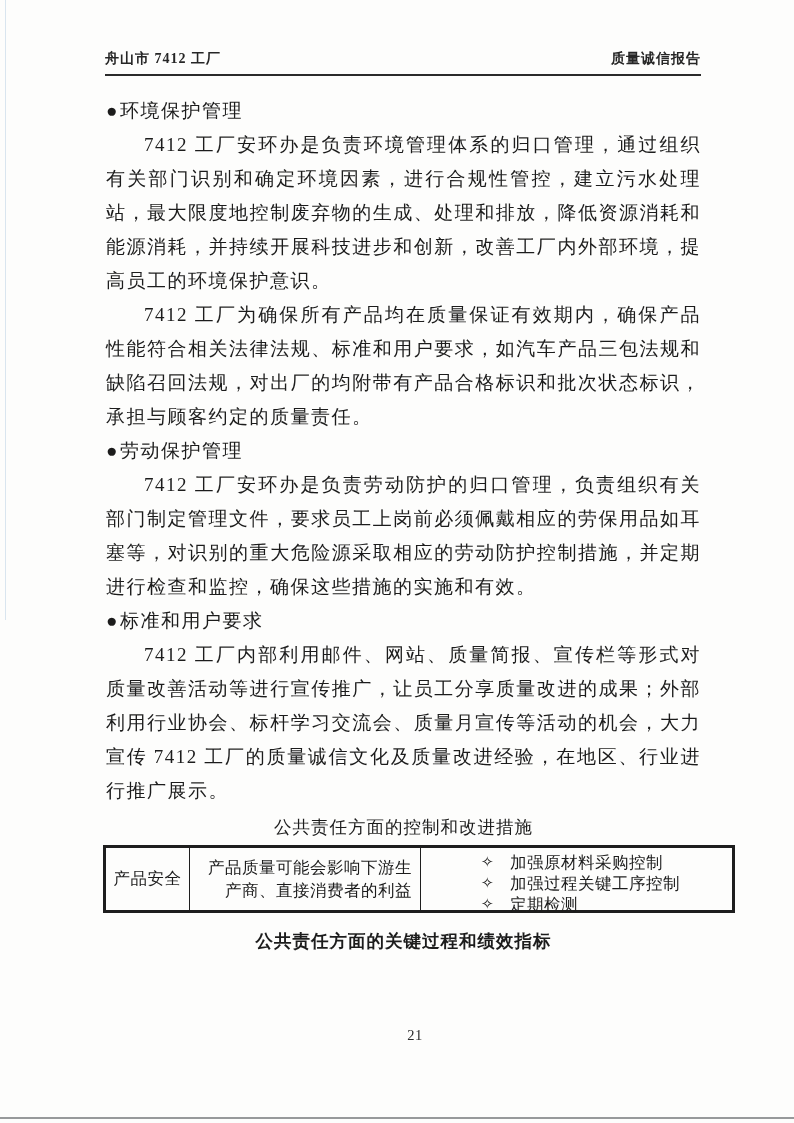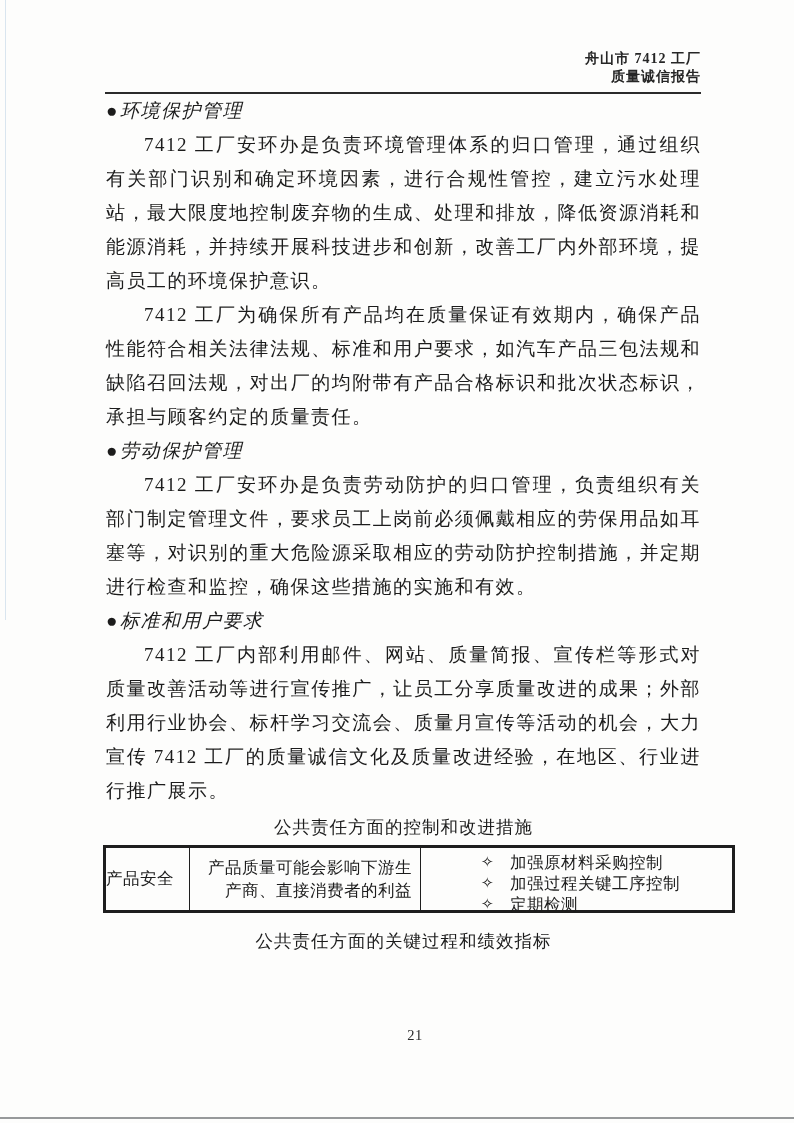--- a/index.html
+++ b/index.html
@@ -14,55 +14,54 @@
   .scan-edge-left{
     position:absolute;left:5px;top:0;width:1px;height:620px;
     background:#d9e5ef;
   }
   .scan-edge-bottom{
     position:absolute;left:0;top:1117px;width:794px;height:2px;
     background:#97999b;
   }
   .header{
     position:absolute;left:105px;top:50px;width:596px;
-    display:flex;justify-content:center;align-items:flex-end;
+    display:flex;justify-content:space-between;align-items:flex-end;
     font-size:14px;font-weight:bold;letter-spacing:1px;
     border-bottom:2px solid #2b2b2b;
     padding-bottom:6px;
     color:#262626;
-    flex-direction:column;
   }
   .content{
     position:absolute;left:106px;top:94px;width:595px;
     font-size:19px;line-height:34px;
     letter-spacing:1.5px;
     text-align:justify;
     color:#1c1c1c;
   }
   .content p{margin:0;}
   .para{text-indent:2em;}
-  .sec-title{display:block;font-style:italic;}
+  .sec-title{display:block;}
   .sec-title .bullet{margin-right:1px;}
   .caption{
     text-align:center;font-size:17.5px;line-height:28px;
     letter-spacing:1px;margin-top:5px;
   }
   .measures-table{
     width:604px;margin-left:-3px;margin-top:4px;
     border-collapse:collapse;
     table-layout:fixed;
   }
   .measures-table td{
     border:1.5px solid #1e1e1e;
     font-size:16.5px;letter-spacing:0.5px;
     vertical-align:middle;
     padding:0;
   }
   .measures-table{border:3px solid #1e1e1e;}
-  td.cell-category{width:83px;}
+  td.cell-category{width:83px;text-align:center;}
   td.cell-impact{width:210px;line-height:23px;padding:6px 8px 6px 12px;text-align:right;text-indent:0;}
   td.cell-measures{width:311px;}
   .measure-list{
     display:flex;flex-direction:column;justify-content:space-between;
     height:62px;padding:4px 0 4px 60px;box-sizing:border-box;
   }
   .measure-item{display:flex;align-items:center;line-height:21px;}
   .measure-item .dm{margin-right:16px;font-size:15px;}
   .page-number{
     position:absolute;left:0;top:1027px;width:794px;
@@ -120,16 +119,16 @@
             <div class="measure-item">
               <span class="dm">✧</span>
               <span>定期检测</span>
             </div>
           </div>
         </td>
       </tr>
     </tbody>
   </table>
 
-  <div class="caption" style="margin-top:14px;">公共责任方面的关键过程和绩效指标</div>
+  <div class="caption" style="margin-top:14px;font-weight:bold;">公共责任方面的关键过程和绩效指标</div>
 </main>
 
 <div class="page-number">21</div>
 
 </body></html>

